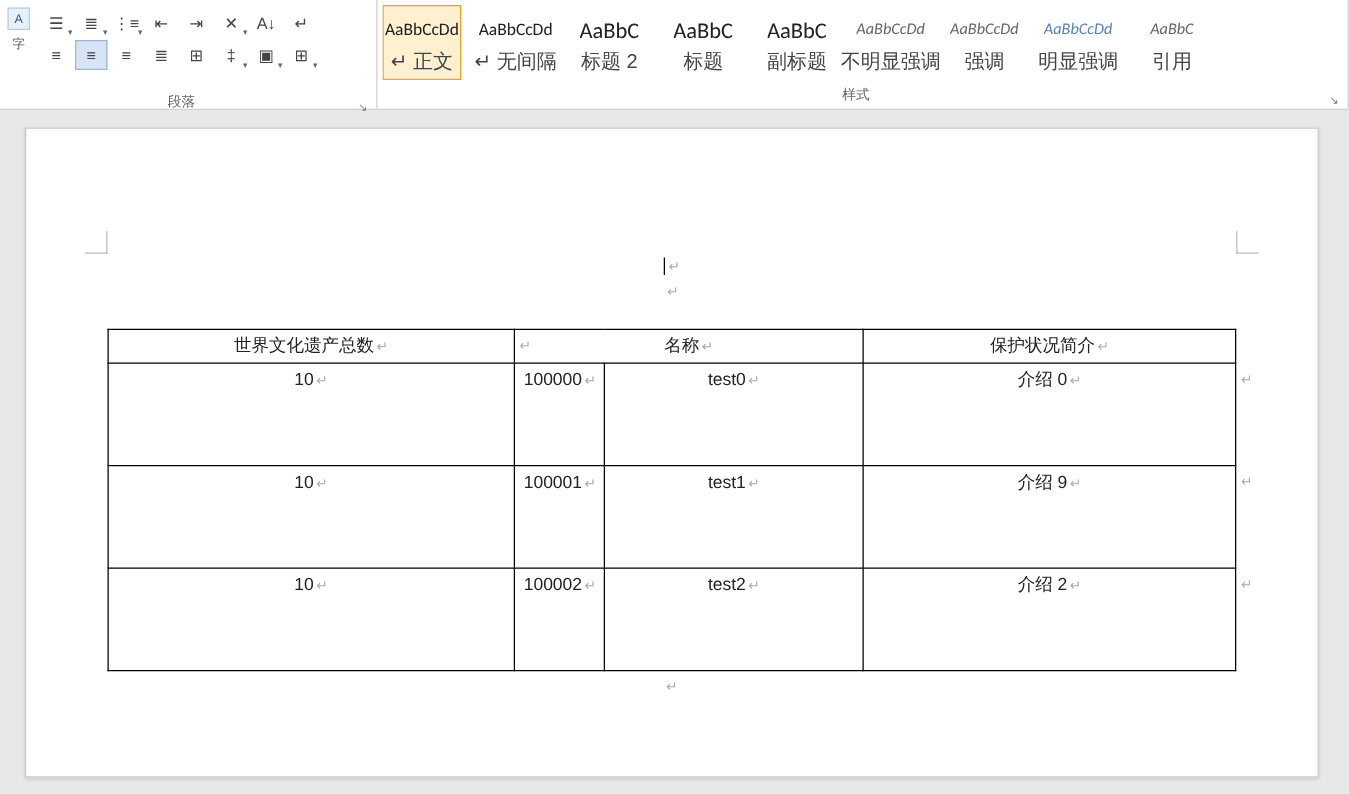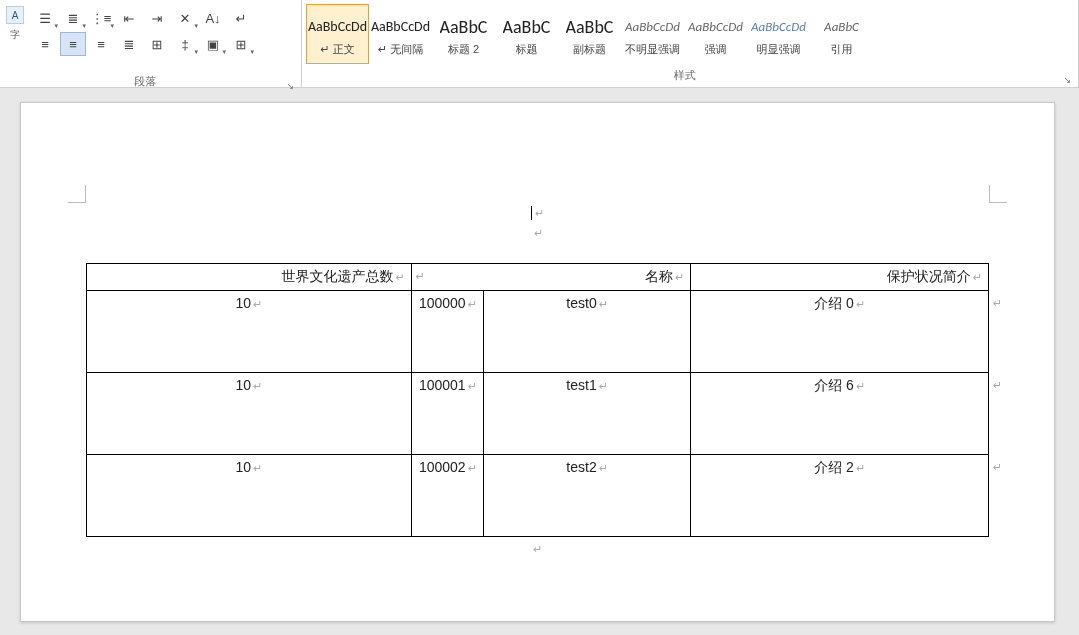--- a/index.html
+++ b/index.html
@@ -61,21 +61,21 @@
   border: 1px solid transparent;
   position: relative;
 }
 .pbtn.active { background: #d6e4f5; border-color: #9ab8dc; }
 .pbtn .dd {
   position: absolute; right: -1px; bottom: -1px;
   font-size: 7px; color: #666;
 }
 .style-strip {
   display: flex;
-  gap: 0;
+  gap: 12px;
   padding: 2px 0;
   height: 64px;
   overflow: hidden;
 }
 .style-item {
   width: 63px;
   min-width: 63px;
   border: 1px solid transparent;
   display: flex;
   flex-direction: column;
@@ -87,21 +87,21 @@
 .style-item.selected { border-color: #f0a030; background: #fff0d0; }
 .style-preview {
   font-family: "Calibri","Arial",sans-serif;
   height: 30px;
   display: flex; align-items: center; justify-content: center;
   overflow: hidden;
   white-space: nowrap;
   color: #222;
 }
 .style-name {
-  font-size: 11px;
+  font-size: 16px;
   color: #444;
   white-space: nowrap;
   overflow: hidden;
 }
 .sp-normal { font-size: 14px; }
 .sp-big { font-size: 24px; font-weight: bold; }
 .sp-med { font-size: 18px; }
 .sp-italic { font-style: italic; color: #666; font-size: 13px;}
 .sp-ital-blue { font-style: italic; color: #5a7fb8; font-size: 13px;}
 .sp-bold { font-weight: bold; font-size: 14px;}
@@ -146,21 +146,21 @@
   margin-top: 20px;
 }
 .doc-table td {
   border: 1px solid #000;
   font-size: 14px;
   color: #222;
   vertical-align: top;
   padding: 4px 6px;
   position: relative;
 }
-.doc-table thead td { text-align: right; height: 26px;}
+.doc-table thead td { text-align: center; height: 26px;}
 .doc-table tbody td { text-align: center; }
 .doc-table tbody tr { height: 82px; }
 .doc-table .merged-name { position: relative; }
 .outmark {
   position:absolute; right:-14px; top:6px; color:#aaa; font-size:11px;
 }
 .after-table { text-align:center; color:#aaa; font-size:11px; margin-top:6px;}
 .dialog-launcher {
   font-size: 9px;
   color: #777;
@@ -292,21 +292,21 @@
           <tr>
             <td><span>10</span><span class="pmark">↵</span></td>
             <td style="text-align: right;"><span>100000</span><span class="pmark">↵</span></td>
             <td><span>test0</span><span class="pmark">↵</span></td>
             <td><span>介绍 0</span><span class="pmark">↵</span><span class="outmark">↵</span></td>
           </tr>
           <tr>
             <td><span>10</span><span class="pmark">↵</span></td>
             <td style="text-align: right; margin-top: 28px;"><span>100001</span><span class="pmark">↵</span></td>
             <td><span>test1</span><span class="pmark">↵</span></td>
-            <td><span>介绍 6</span><span class="pmark">↵</span><span class="outmark">↵</span></td>
+            <td><span>介绍 9</span><span class="pmark">↵</span><span class="outmark">↵</span></td>
           </tr>
           <tr>
             <td><span>10</span><span class="pmark">↵</span></td>
             <td style="text-align: right;"><span>100002</span><span class="pmark">↵</span></td>
             <td><span>test2</span><span class="pmark">↵</span></td>
             <td><span>介绍 2</span><span class="pmark">↵</span><span class="outmark">↵</span></td>
           </tr>
         </tbody>
     </table>
     <div class="after-table">↵</div>

